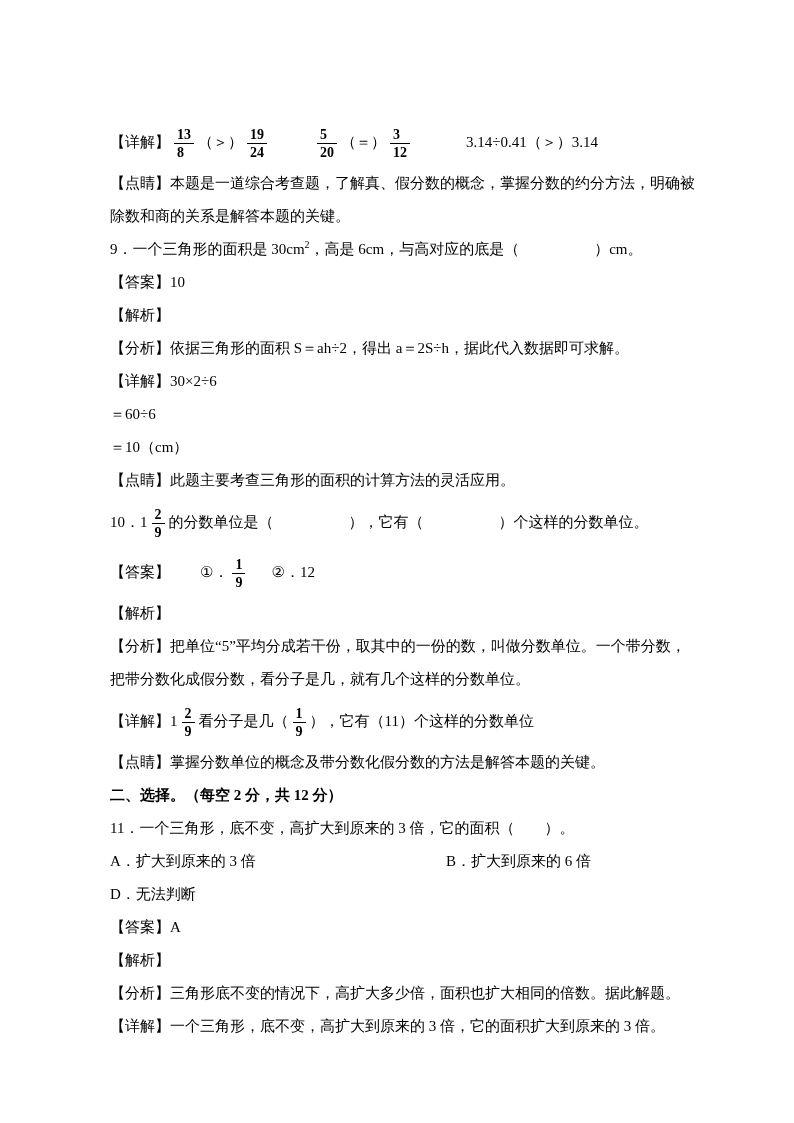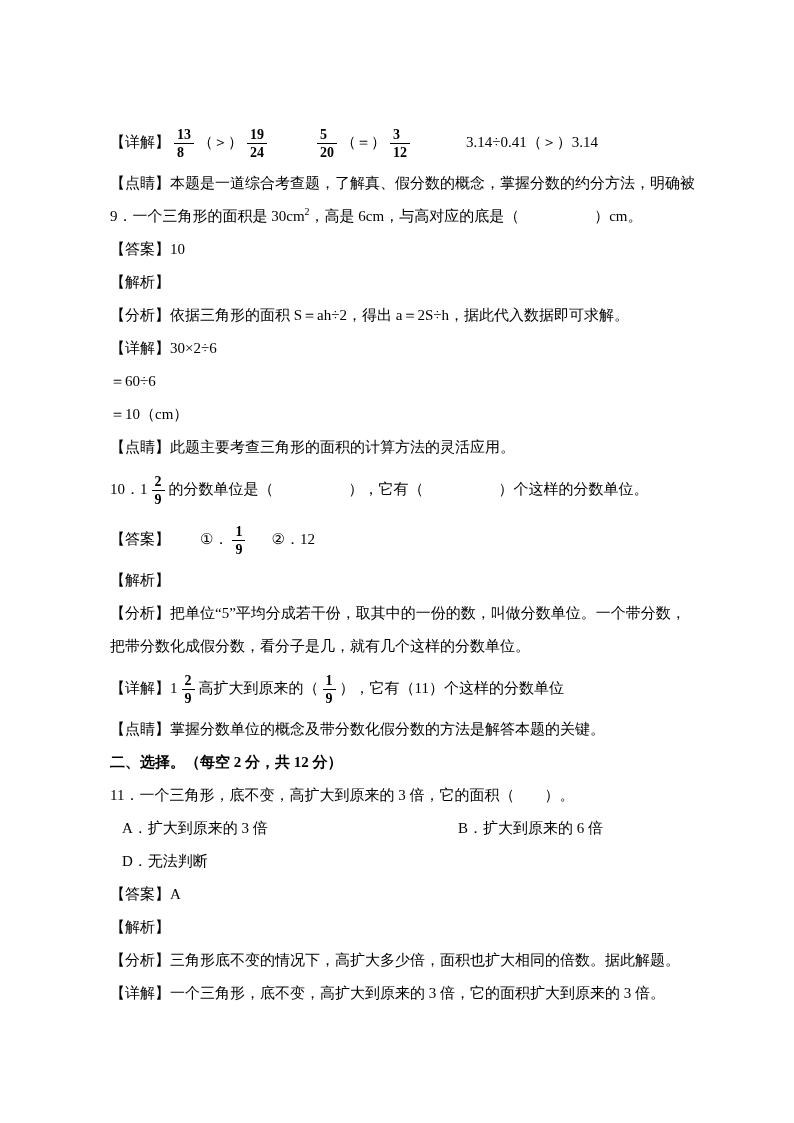--- a/index.html
+++ b/index.html
@@ -44,34 +44,35 @@
     margin: 0 4px;
   }
   .frac .num { display: block; padding: 0 3px 1px 3px; }
   .frac .den { display: block; border-top: 1.5px solid #000; padding: 1px 3px 0 3px; }
   .bold { font-weight: bold; }
   .sp30 { display: inline-block; width: 30px; }
   .sp40 { display: inline-block; width: 42px; }
   .sp50 { display: inline-block; width: 52px; }
   .sp20 { display: inline-block; width: 22px; }
   sup { font-size: 10px; line-height: 0; }
-  .options-row { display: flex; margin-left: 12px; }
+  .options-row { display: flex; }
   .opt-left { width: 336px; }
 </style>
 </head>
 <body>
 
 <div class="page">
   <div class="content">
 
     <div class="frac-line">
       <span>【详解】</span><span class="frac"><span class="num">13</span><span class="den">8</span></span><span>（＞）</span><span class="frac"><span class="num">19</span><span class="den">24</span></span><span class="sp40"></span><span class="frac"><span class="num">5</span><span class="den">20</span></span><span>（＝）</span><span class="frac"><span class="num">3</span><span class="den">12</span></span><span class="sp50"></span><span>3.14÷0.41（＞）3.14</span>
     </div>
 
     <div class="line">【点睛】本题是一道综合考查题，了解真、假分数的概念，掌握分数的约分方法，明确被</div>
+    <div class="line">除数和商的关系是解答本题的关键。</div>
 
     <div class="line">
       <span>9．一个三角形的面积是 30cm</span><sup>2</sup><span>，高是 6cm，与高对应的底是（　　　　　）cm。</span>
     </div>
     <div class="line">【答案】10</div>
     <div class="line">【解析】</div>
     <div class="line">【分析】依据三角形的面积 S＝ah÷2，得出 a＝2S÷h，据此代入数据即可求解。</div>
     <div class="line">【详解】30×2÷6</div>
     <div class="line">＝60÷6</div>
     <div class="line">＝10（cm）</div>
@@ -83,21 +84,21 @@
 
     <div class="frac-line">
       <span>【答案】</span><span class="sp30"></span><span>①．</span><span class="frac"><span class="num">1</span><span class="den">9</span></span><span class="sp20"></span><span>②．12</span>
     </div>
 
     <div class="line">【解析】</div>
     <div class="line">【分析】把单位“5”平均分成若干份，取其中的一份的数，叫做分数单位。一个带分数，</div>
     <div class="line">把带分数化成假分数，看分子是几，就有几个这样的分数单位。</div>
 
     <div class="frac-line">
-      <span>【详解】1</span><span class="frac"><span class="num">2</span><span class="den">9</span></span><span>高扩大到原来的（</span><span class="frac"><span class="num">1</span><span class="den">9</span></span><span>），它有（11）个这样的分数单位</span>
+      <span>【详解】1</span><span class="frac"><span class="num">2</span><span class="den">9</span></span><span>看分子是几（</span><span class="frac"><span class="num">1</span><span class="den">9</span></span><span>），它有（11）个这样的分数单位</span>
     </div>
 
     <div class="line">【点睛】掌握分数单位的概念及带分数化假分数的方法是解答本题的关键。</div>
 
     <div class="line bold">二、选择。（每空 2 分，共 12 分）</div>
 
     <div class="line">11．一个三角形，底不变，高扩大到原来的 3 倍，它的面积（　　）。</div>
     <div class="line options-row">
       <span class="opt-left">A．扩大到原来的 3 倍</span>
       <span>B．扩大到原来的 6 倍</span>

